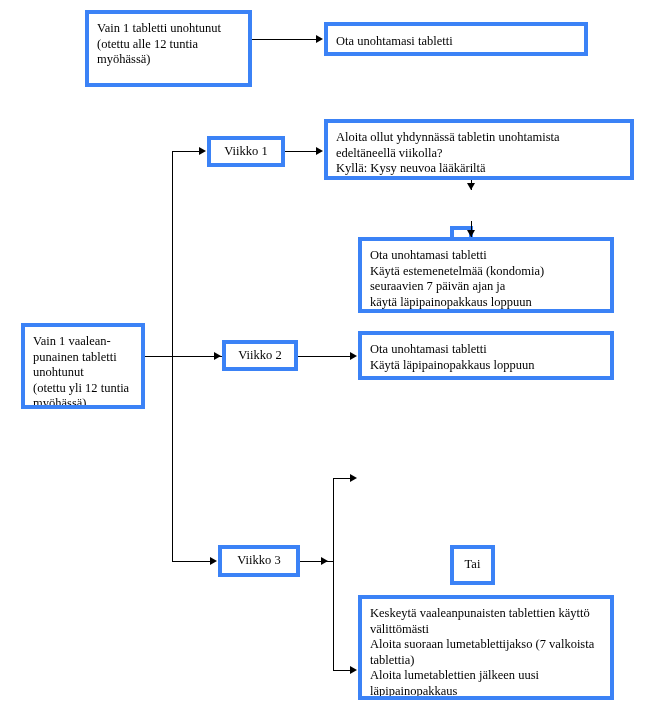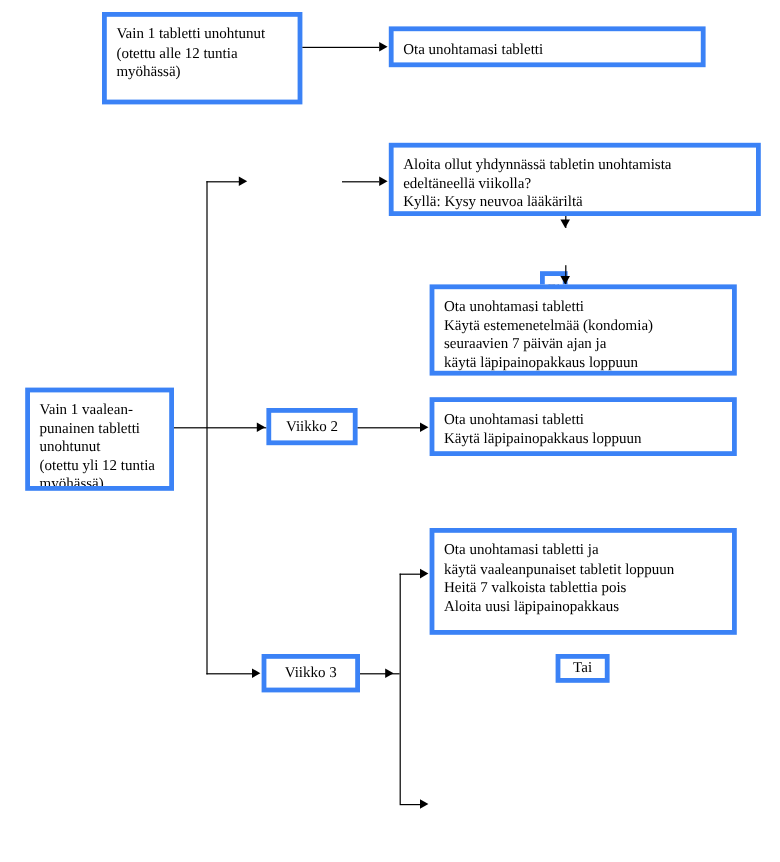--- a/index.html
+++ b/index.html
@@ -83,20 +83,21 @@
   <div class="edge v" style="left:172px; top:151px; height:411px;"></div>
 
   <div class="edge h" style="left:172px; top:151px; width:28px;"></div>
   <div class="arrow right" style="left:199px; top:147px;"></div>
 
   <div class="arrow right" style="left:214px; top:352px;"></div>
 
   <div class="edge h" style="left:172px; top:561px; width:38px;"></div>
   <div class="arrow right" style="left:210px; top:557px;"></div>
 
+  <div class="node center" style="left:207px; top:136px; width:78px; height:31px;">Viikko 1</div>
 
   <div class="edge h" style="left:285px; top:151px; width:31px;"></div>
   <div class="arrow right" style="left:316px; top:147px;"></div>
 
   <div class="node pad" style="left:324px; top:119px; width:310px; height:61px;">Aloita ollut yhdynnässä tabletin unohtamista
 edeltäneellä viikolla?
 Kyllä: Kysy neuvoa lääkäriltä</div>
 
   <div class="edge v" style="left:471px; top:180px; height:10px;"></div>
   <div class="arrow down" style="left:467px; top:183px;"></div>
@@ -121,24 +122,26 @@
 
   <div class="node center" style="left:218px; top:545px; width:82px; height:32px;">Viikko 3</div>
 
   <div class="edge h" style="left:300px; top:561px; width:33px;"></div>
   <div class="arrow right" style="left:321px; top:557px;"></div>
   <div class="edge v" style="left:333px; top:478px; height:192px;"></div>
 
   <div class="edge h" style="left:333px; top:478px; width:17px;"></div>
   <div class="arrow right" style="left:350px; top:474px;"></div>
 
-  <div class="node pad" style="left:358px; top:440px; width:256px; height:89px;">Ota unohtamasi tabletti ja
-käytä vaaleanpunaiset tabletit loppuun
-Heitä 7 valkoista tablettia pois
-Aloita uusi läpipainopakkaus</div>
 
-  <div class="node center" style="left:450px; top:545px; width:45px; height:24px;margin-left:13px;">Tai</div>
+  <div class="node center" style="left:450px; top:545px; width:45px; height:40px;">Tai</div>
 
   <div class="edge h" style="left:333px; top:670px; width:17px;"></div>
   <div class="arrow right" style="left:350px; top:666px;"></div>
 
+  <div class="node pad" style="left:358px; top:595px; width:256px; height:105px;">Keskeytä vaaleanpunaisten tablettien käyttö
+välittömästi
+Aloita suoraan lumetablettijakso (7 valkoista
+tablettia)
+Aloita lumetablettien jälkeen uusi
+läpipainopakkaus</div>
 
 </div>
 
 </body></html>

